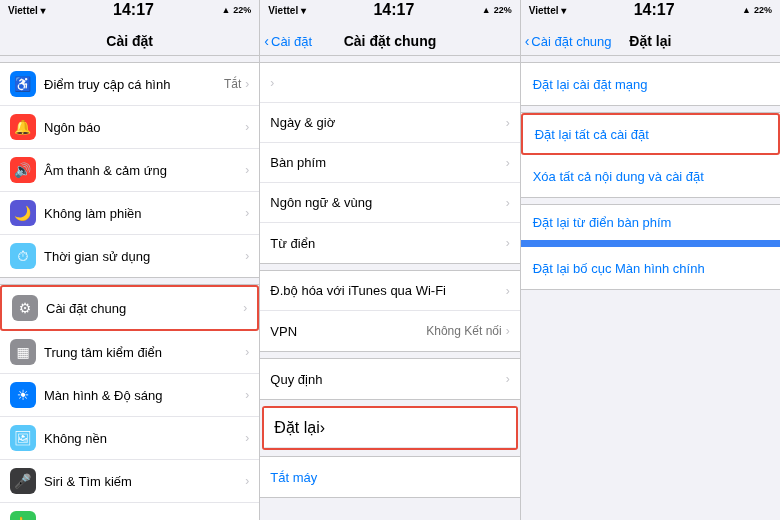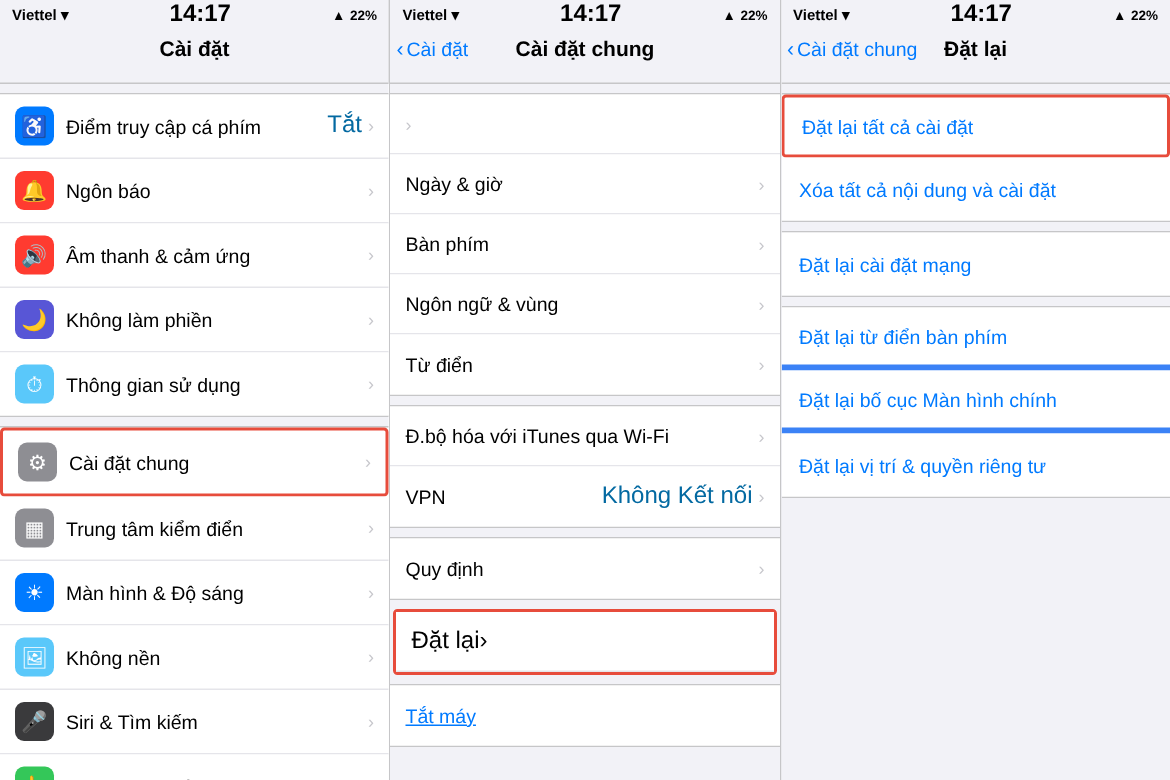--- a/index.html
+++ b/index.html
@@ -48,21 +48,21 @@
     .status-bar .carrier { font-size: 10px; }
     .status-bar .time { font-size: 16px; font-weight: 700; }
     .status-bar .right-icons { display: flex; align-items: center; gap: 3px; font-size: 9px; }
 
     
     .nav-bar {
       background: #f2f2f7;
       border-bottom: 1px solid #c6c6c8;
       padding: 4px 8px 6px;
       display: flex;
-      align-items: flex-start;
+      align-items: flex-end;
       justify-content: center;
       position: relative;
       min-height: 36px;
     }
 
     .nav-bar .back-btn {
       position: absolute;
       left: 4px;
       color: #007aff;
       font-size: 13px;
@@ -125,43 +125,43 @@
       color: #fff;
     }
 
     .list-item .label {
       flex: 1;
       font-size: 13px;
       color: #000;
     }
 
     .list-item .value {
-      font-size: 16px;
-      color: #0369a1;
+      font-size: 12px;
+      color: #737373;
       margin-right: 4px;
       text-align: right;
     }
 
     .list-item .chevron {
       color: #c7c7cc;
       font-size: 12px;
     }
 
     
     .icon-blue { background: #007aff; }
     .icon-red { background: #ff3b30; }
     .icon-gray { background: #8e8e93; }
     .icon-green { background: #34c759; }
     .icon-indigo { background: #5856d6; }
     .icon-dark { background: #3a3a3c; }
 
     
     .reset-item {
       padding: 10px 12px;
-      border-bottom: 4px solid #3b82f6;
+      border-bottom: 7px solid #3b82f6;
       min-height: 42px;
       display: flex;
       align-items: center;
       background: #fff;
     }
 
     .reset-item:last-child {
       border-bottom: none;
     }
 
@@ -197,21 +197,21 @@
       </span>
     </div>
     <div class="nav-bar">
       <span class="title">Cài đặt</span>
     </div>
     <div class="settings-list">
       <div class="section-group">
 
         <div class="list-item">
           <div class="icon-wrap icon-blue">♿</div>
-          <span class="label">Điểm truy cập cá phím</span>
+          <span class="label">Điểm truy cập cá hình</span>
           <span class="value">Tắt</span>
           <span class="chevron">›</span>
         </div>
 
         <div class="list-item">
           <div class="icon-wrap icon-red">🔔</div>
           <span class="label">Ngôn báo</span>
           <span class="chevron">›</span>
         </div>
 
@@ -222,21 +222,21 @@
         </div>
 
         <div class="list-item">
           <div class="icon-wrap icon-indigo">🌙</div>
           <span class="label">Không làm phiền</span>
           <span class="chevron">›</span>
         </div>
 
         <div class="list-item">
           <div class="icon-wrap" style="background:#5ac8fa;">⏱</div>
-          <span class="label">Thông gian sử dụng</span>
+          <span class="label">Thời gian sử dụng</span>
           <span class="chevron">›</span>
         </div>
       </div>
 
       <div class="section-group">
 
         <div class="list-item" style="border: 2px solid #e74c3c; border-radius:3px; margin:0;">
           <div class="icon-wrap icon-gray">⚙</div>
           <span class="label">Cài đặt chung</span>
           <span class="chevron">›</span>
@@ -337,21 +337,21 @@
 
       <div class="section-group" style="border: 2px solid #e74c3c; border-radius: 3px; margin: 6px 2px;">
         <div class="dat-lai-item">
           <span class="label">Đặt lại</span>
           <span class="chevron">›</span>
         </div>
       </div>
 
       <div class="section-group">
         <div class="list-item">
-          <span class="label" style="color:#007aff;text-decoration:underline;">Tắt máy</span>
+          <span class="label" style="color:#007aff;">Tắt máy</span>
         </div>
       </div>
     </div>
   </div>
 
   <div class="panel">
     <div class="status-bar">
       <span class="carrier">Viettel ▾</span>
       <span class="time">14:17</span>
       <span class="right-icons">
@@ -362,41 +362,38 @@
     <div class="nav-bar">
       <div class="back-btn">
         <span class="back-chevron">‹</span>
         <span>Cài đặt chung</span>
       </div>
       <span class="title">Đặt lại</span>
     </div>
     <div class="settings-list">
 
       <div class="section-group">
+        <div class="reset-item">
+          <span class="reset-label">Đặt lại cài đặt mạng</span>
+        </div>
+      </div>
+
+      <div class="section-group">
         <div class="reset-item" style="border: 2px solid #e74c3c; border-radius: 3px;">
           <span class="reset-label">Đặt lại tất cả cài đặt</span>
         </div>
         <div class="reset-item">
           <span class="reset-label">Xóa tất cả nội dung và cài đặt</span>
         </div>
       </div>
 
       <div class="section-group">
         <div class="reset-item">
-          <span class="reset-label">Đặt lại cài đặt mạng</span>
-        </div>
-      </div>
-
-      <div class="section-group">
-        <div class="reset-item">
           <span class="reset-label">Đặt lại từ điển bàn phím</span>
         </div>
         <div class="reset-item">
           <span class="reset-label">Đặt lại bố cục Màn hình chính</span>
         </div>
-        <div class="reset-item">
-          <span class="reset-label">Đặt lại vị trí &amp; quyền riêng tư</span>
-        </div>
       </div>
     </div>
   </div>
 
 </div>
 
 </body></html>

